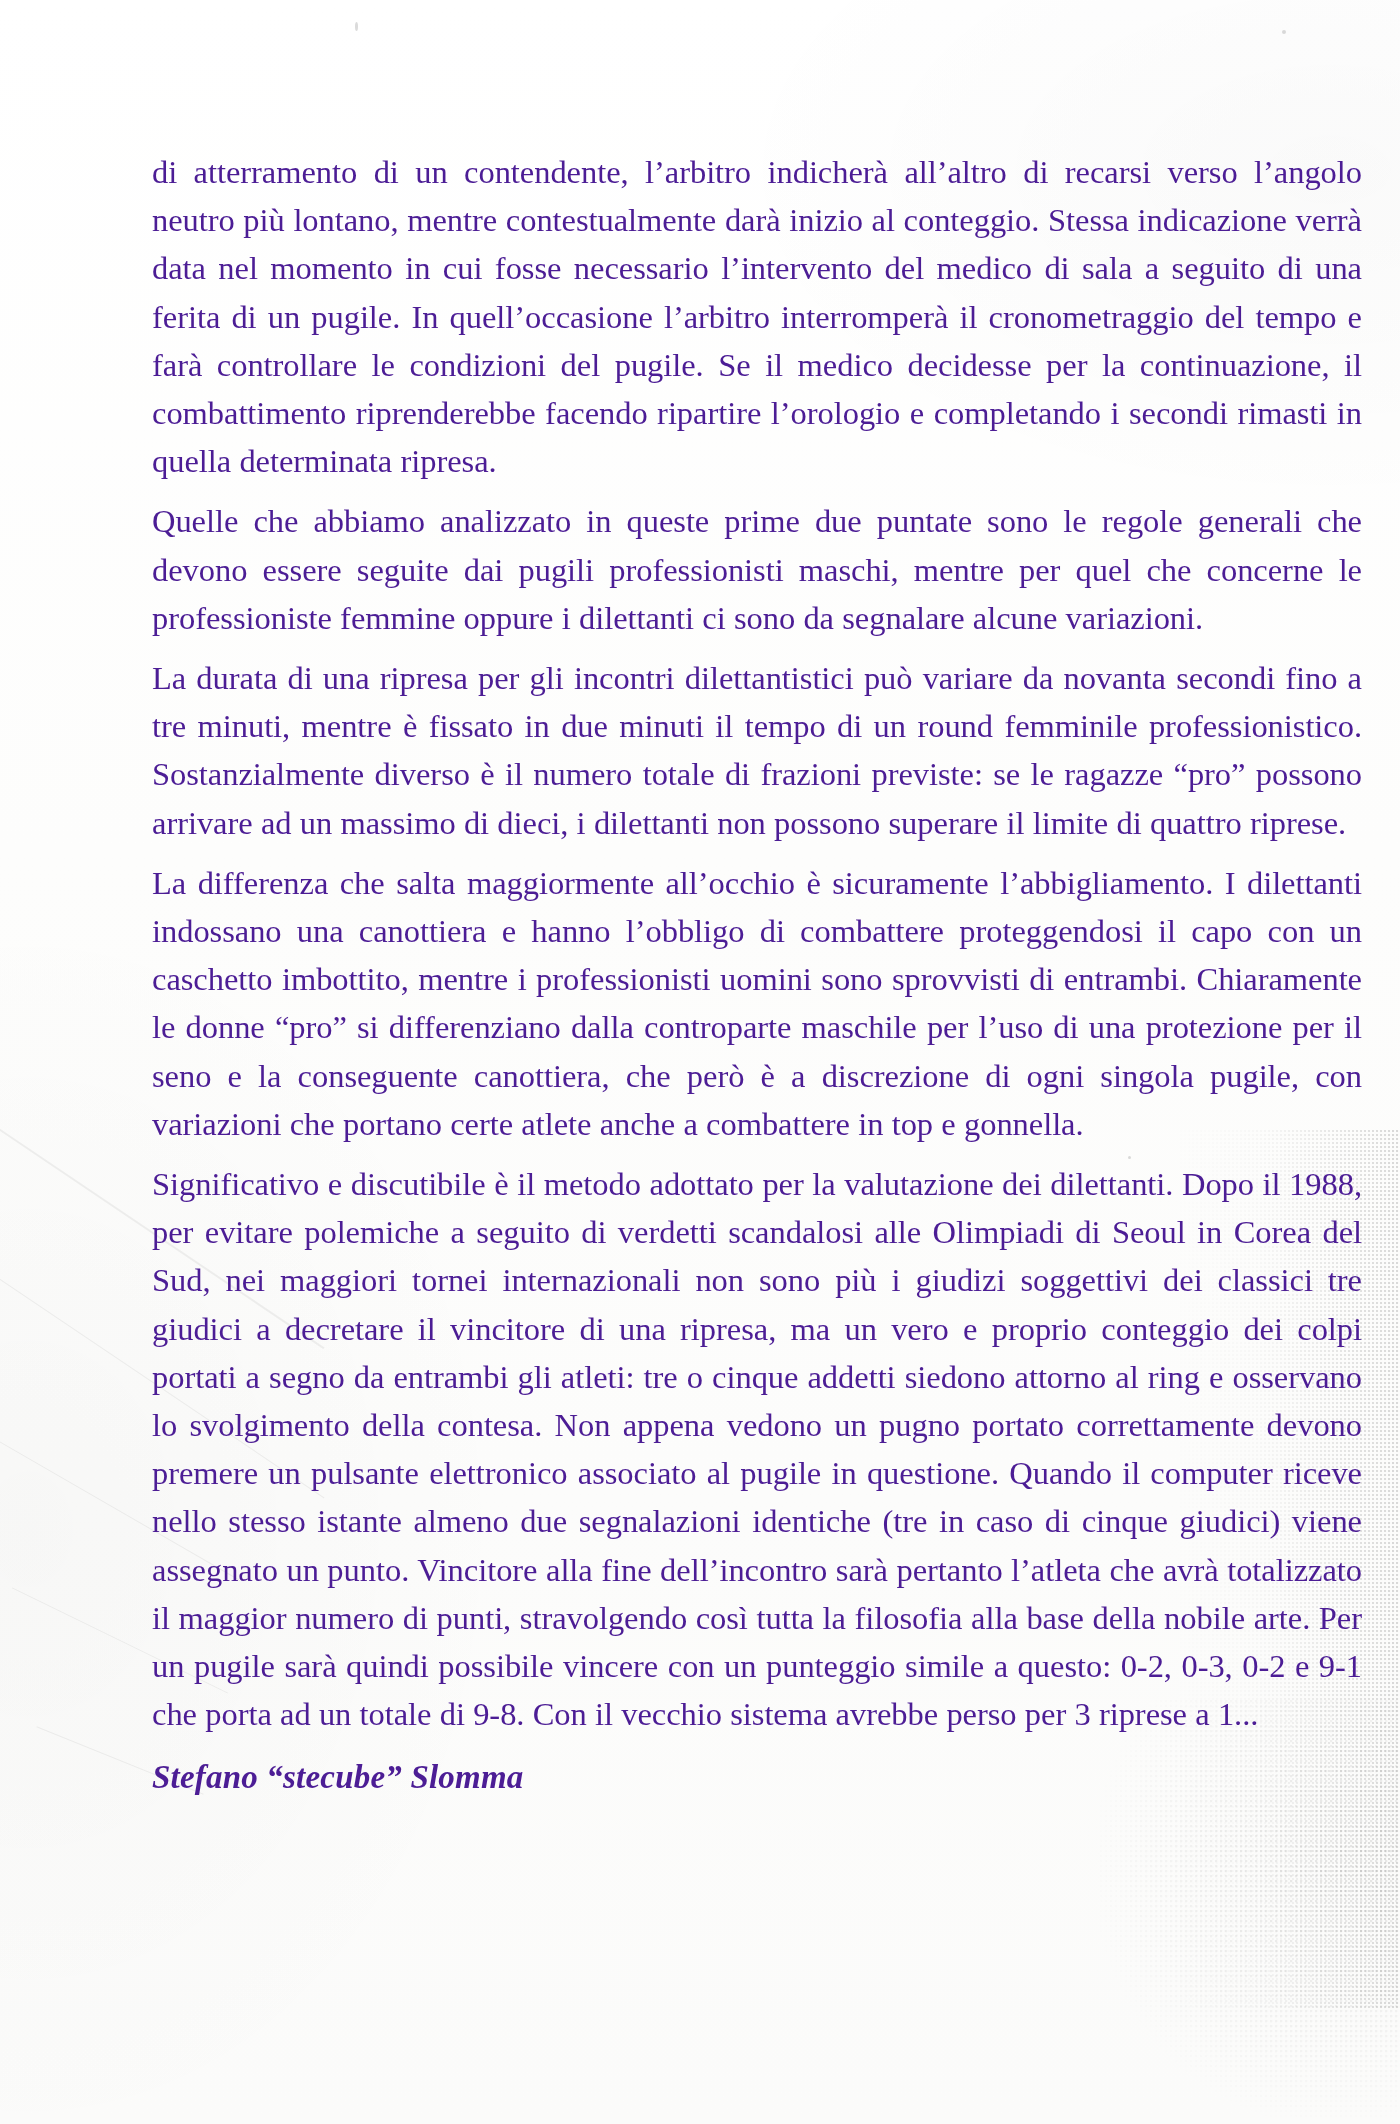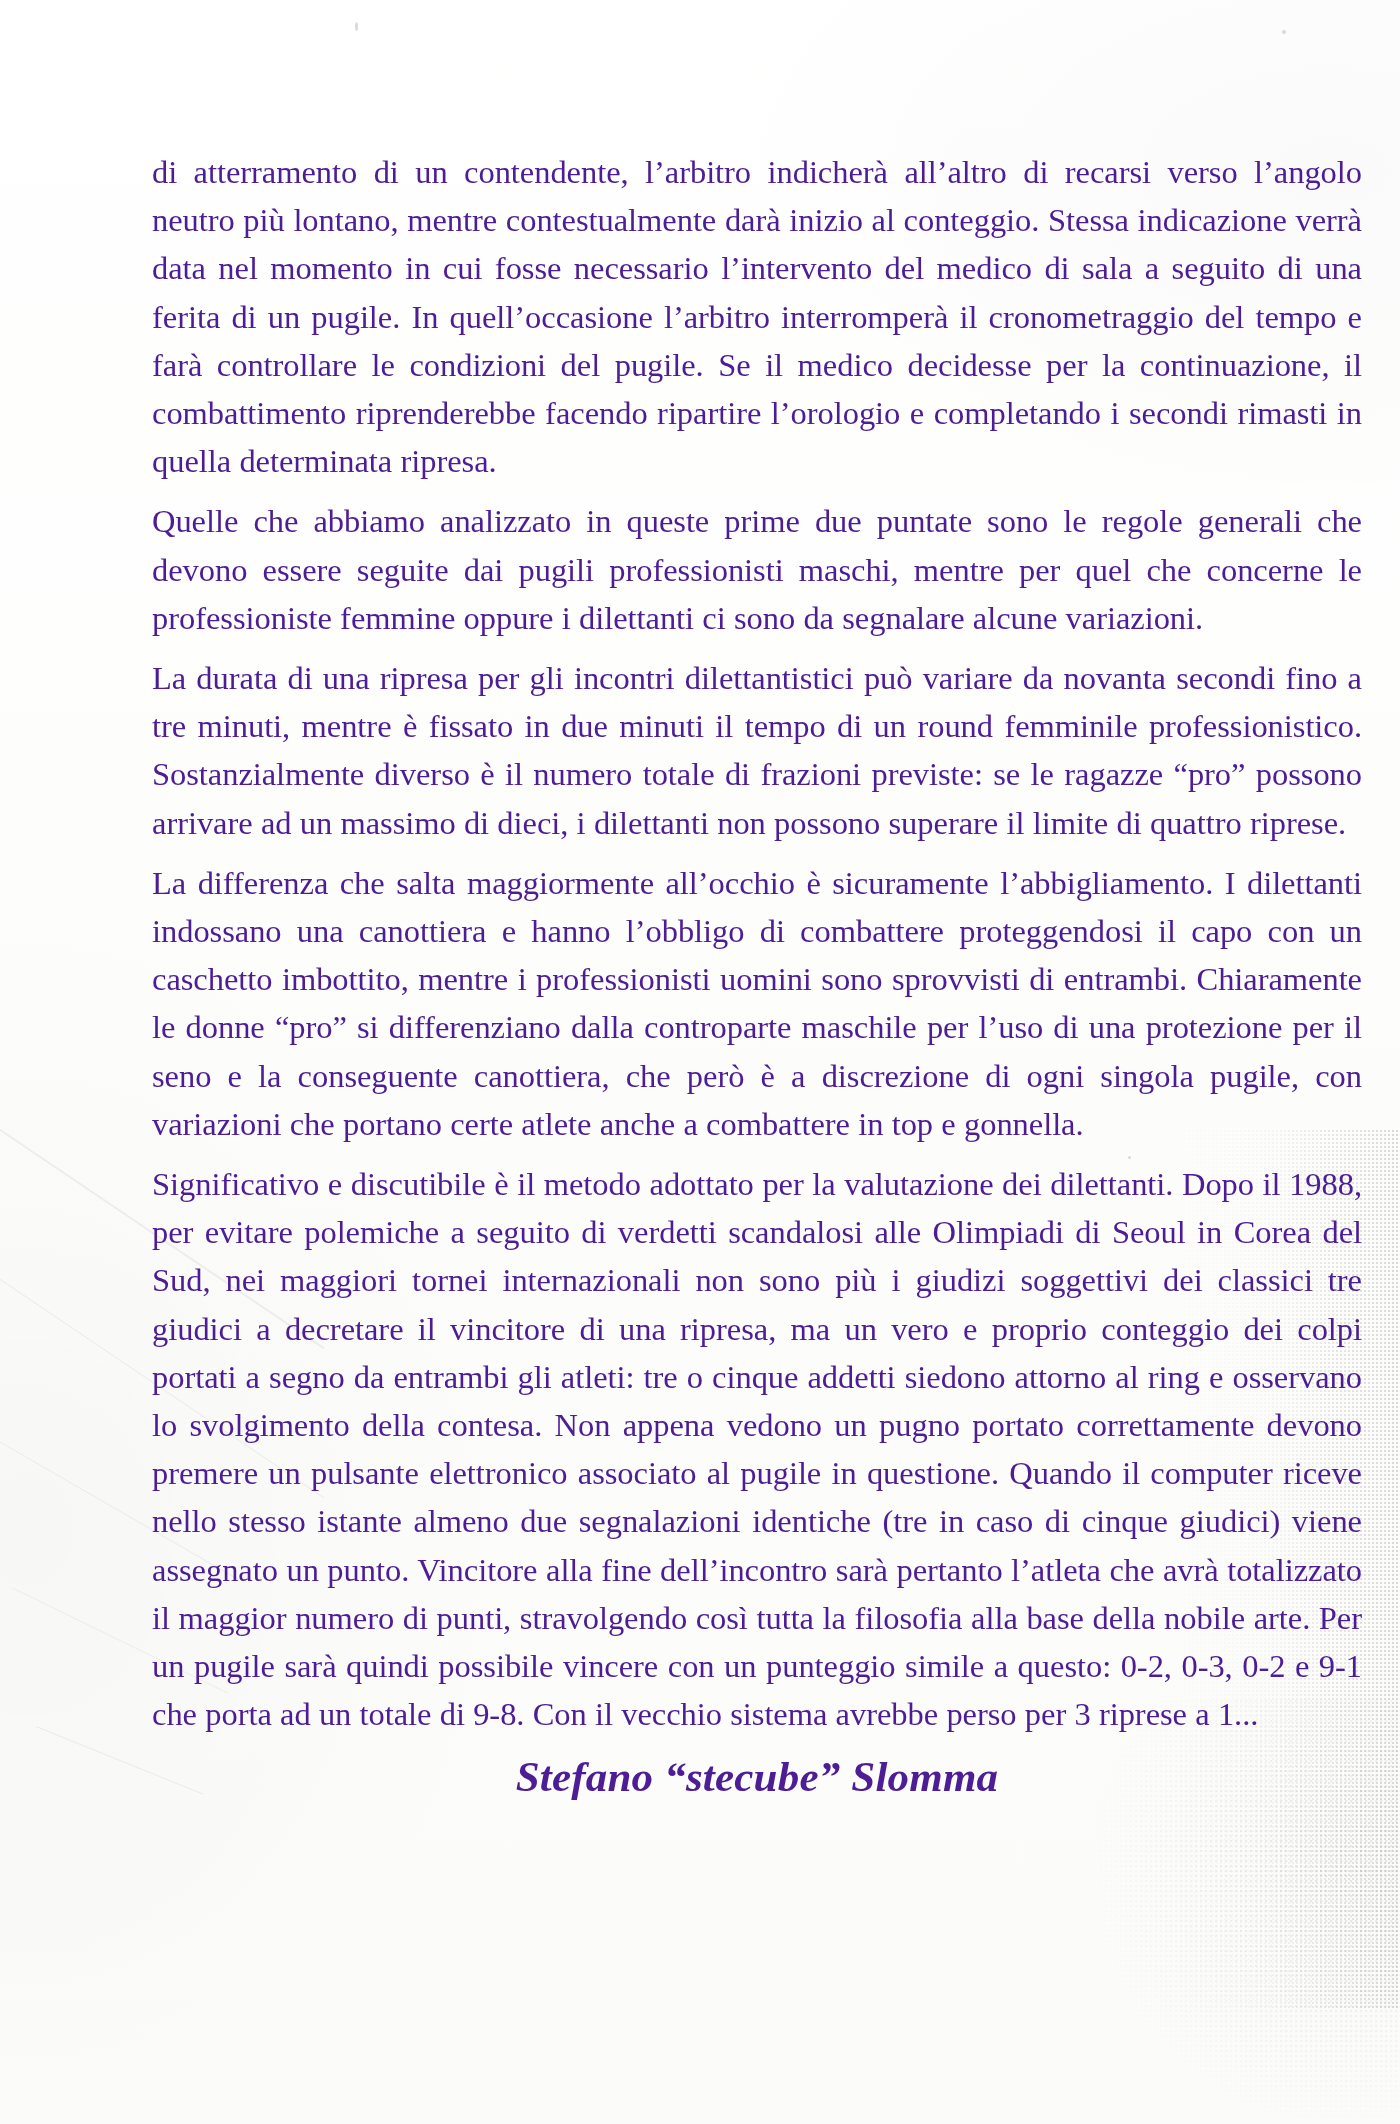--- a/index.html
+++ b/index.html
@@ -106,23 +106,23 @@
     hyphens: none;
   }
 
   
   .para + .para { margin-top: 12px; }
 
   
 
   .byline {
     margin: 14px 0 0 0;
-    font-size: 43px;
+    font-size: 33px;
     line-height: 48px;
-    text-align: center;
+    text-align: left;
     font-weight: bold;
     font-style: italic;
     letter-spacing: 0.2px;
   }
 </style>
 </head>
 <body>
 
 <div class="page">
 

